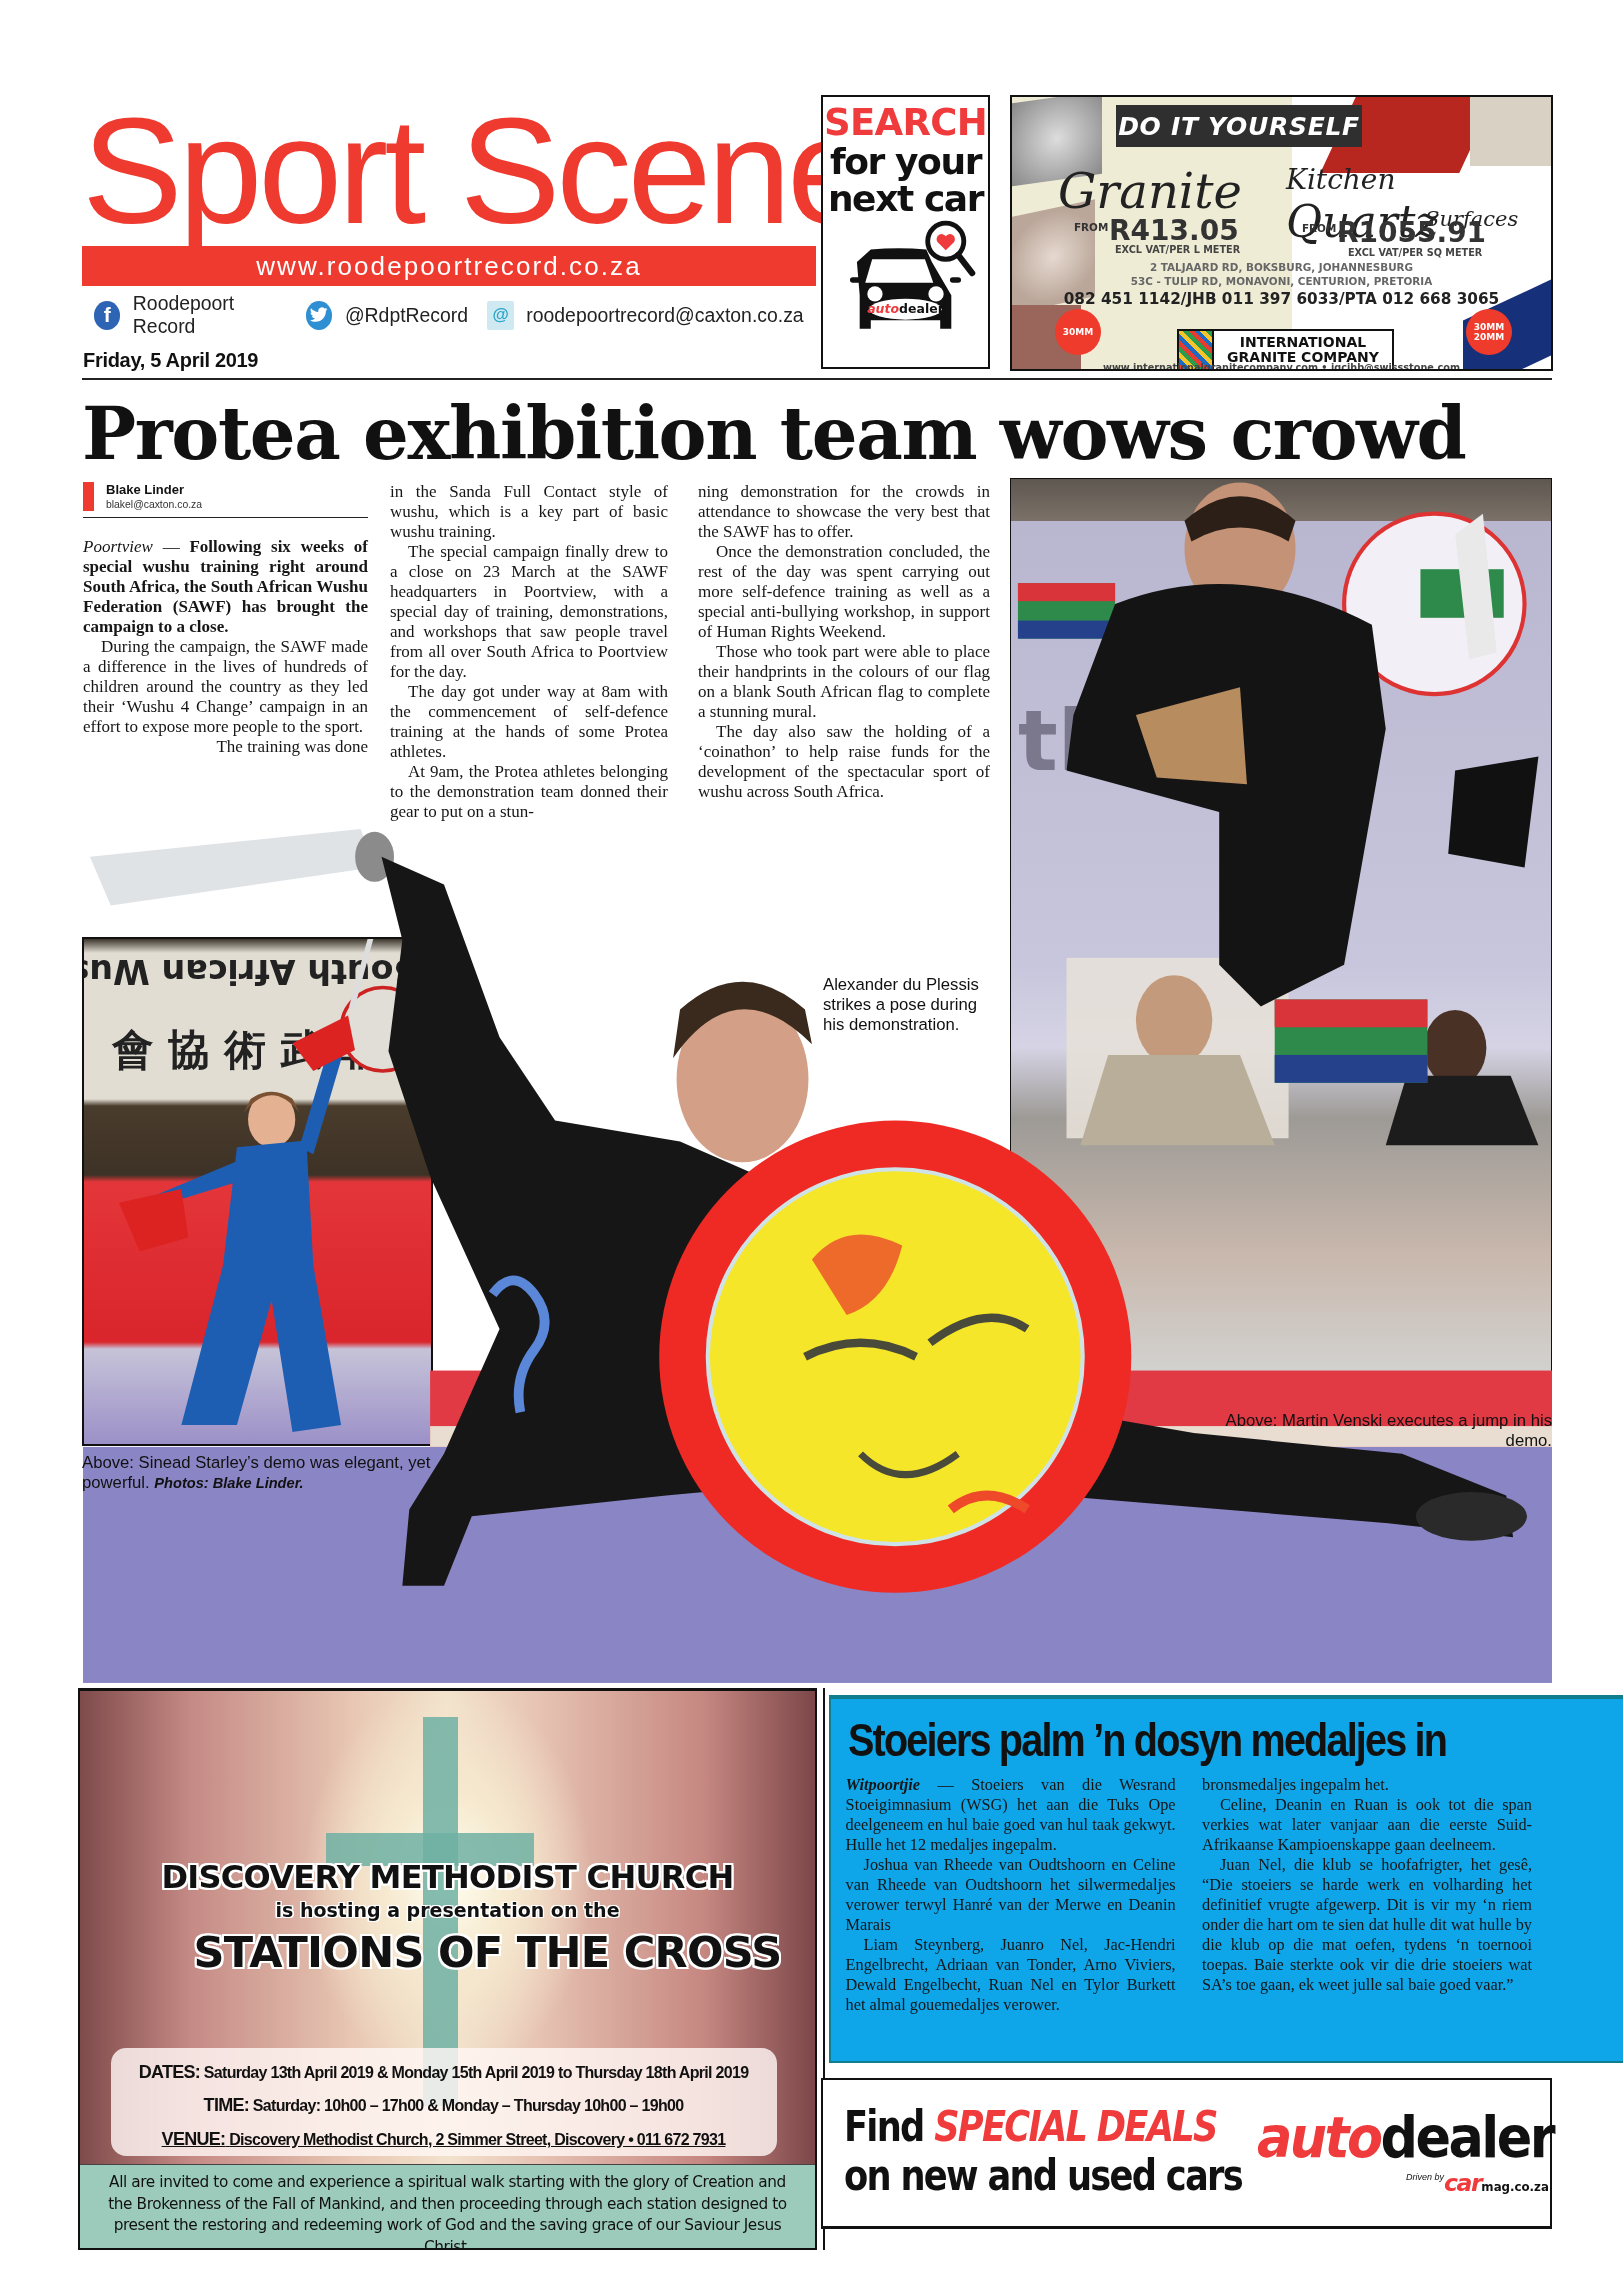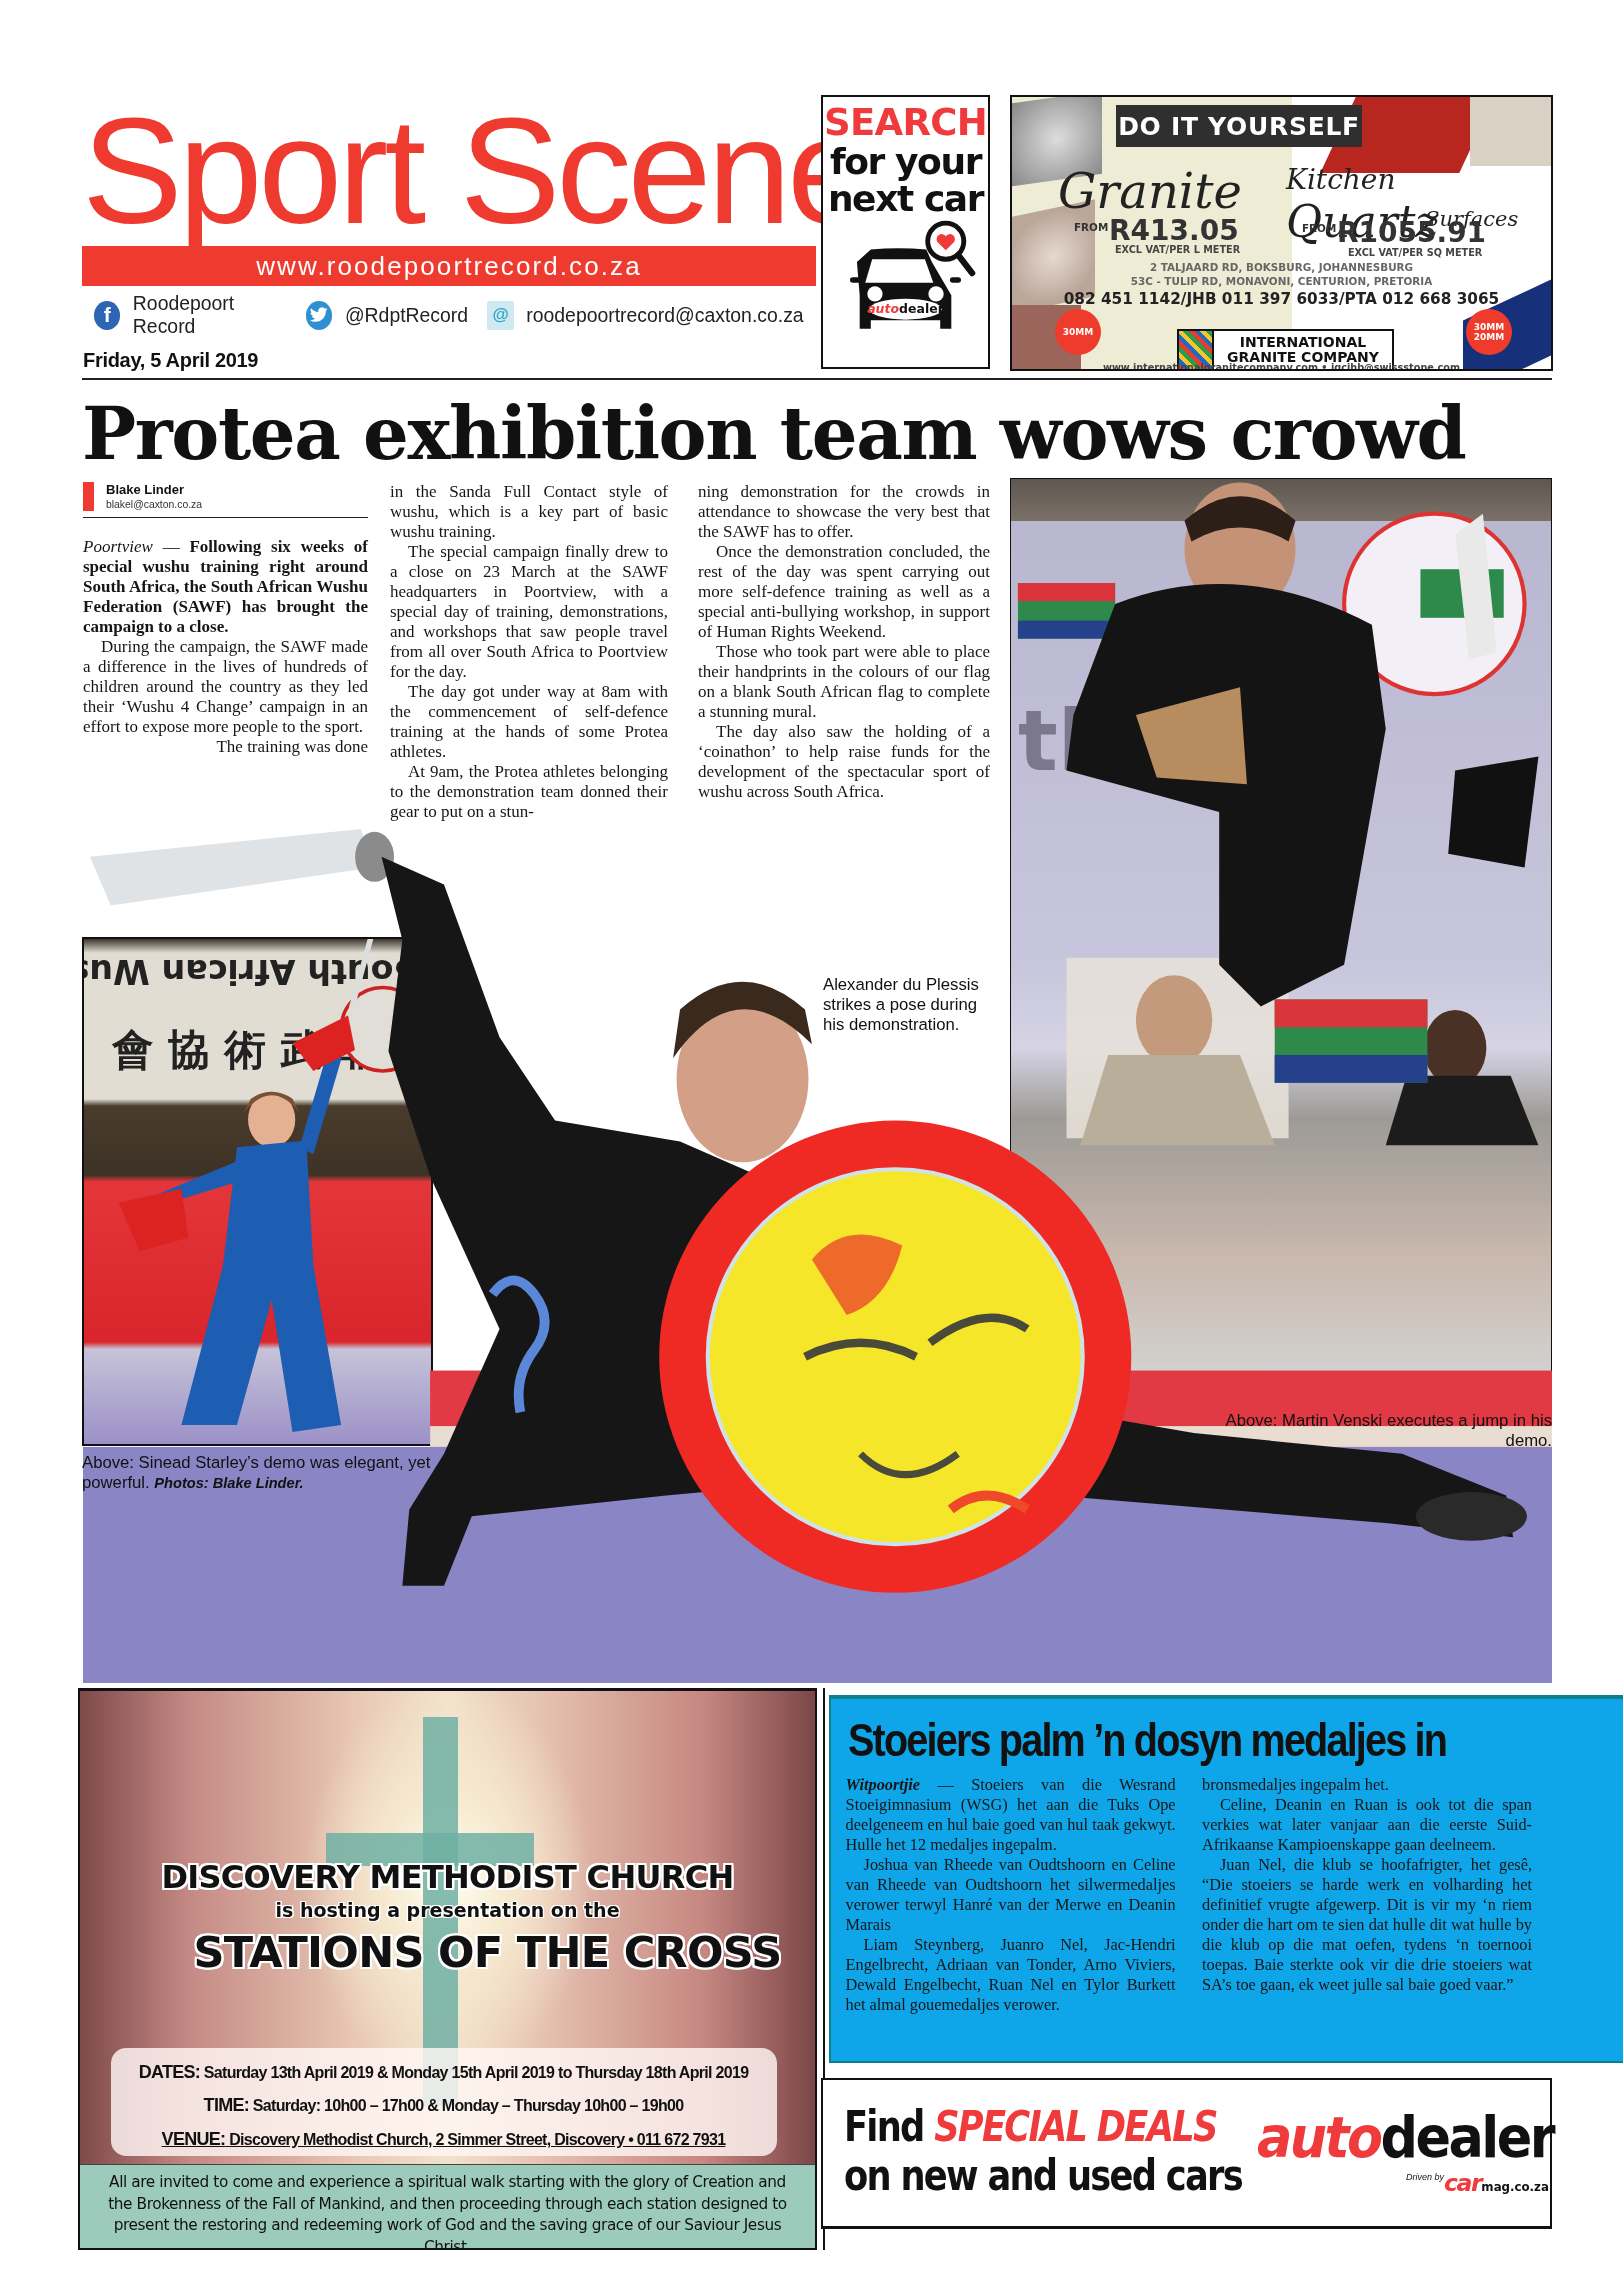--- a/index.html
+++ b/index.html
@@ -31,21 +31,21 @@
     font-family: "DejaVu Sans", sans-serif; font-weight: 700; text-align: center; overflow: hidden; }
   .search-ad .l1 { color: #ef3b3b; font-size: 37px; line-height: 40px; margin-top: 5.6px; letter-spacing: -0.7px; }
   .search-ad .l2 { color: #111; font-size: 36px; line-height: 37px; letter-spacing: -1.4px; }
   .search-ad svg { display: block; margin: 2.8px auto 0; }
 
   .granite-ad { left: 1010px; top: 95px; width: 543px; height: 276px; border: 2.1px solid #111; overflow: hidden;
     background: linear-gradient(90deg, #efecd5 0%, #efecd5 52%, #ffffff 52%, #ffffff 100%);
     font-family: "DejaVu Sans", sans-serif; color: #333; }
   .granite-ad .stone { position: absolute; }
   .granite-ad .diy { position: absolute; left: 104px; top: 8.3px; width: 246px; height: 42px; background: #2f2f2f;
-    color: #fff; font-weight: 700; font-size: 25px; display: flex; align-items: center; justify-content: center; letter-spacing: 0.7px; }
+    color: #fff; font-weight: 700; font-size: 25px; display: flex; align-items: center; justify-content: center; letter-spacing: 0.7px; font-style: italic; }
   .granite-ad .script { position: absolute; font-family: "DejaVu Serif", serif; font-style: italic; color: #222; }
   .granite-ad .price { position: absolute; font-weight: 700; color: #333; }
   .granite-ad .small { position: absolute; font-weight: 700; font-size: 9.7px; color: #444; }
   .granite-ad .addr { position: absolute; left: 0; width: 100%; text-align: center; font-weight: 700; color: #666; }
   .granite-ad .badge { position: absolute; width: 46px; height: 46px; border-radius: 50%; background: #ef3b2c; color: #fff;
     font-size: 9px; font-weight: 700; display: flex; align-items: center; justify-content: center; text-align: center; line-height: 10.4px; }
   .granite-ad .company { position: absolute; left: 165px; top: 232px; width: 217px; height: 42px; border: 2.1px solid #111; background: #fff;
     display: flex; align-items: center; }
   .granite-ad .company .logo { width: 35px; height: 100%;
     background: repeating-linear-gradient(45deg, #e63b2e 0 4.2px, #1b6bc4 4.2px 8.3px, #f6c52b 8.3px 12.5px, #2a9d4c 12.5px 16.7px); border-right: 2.1px solid #111; }

